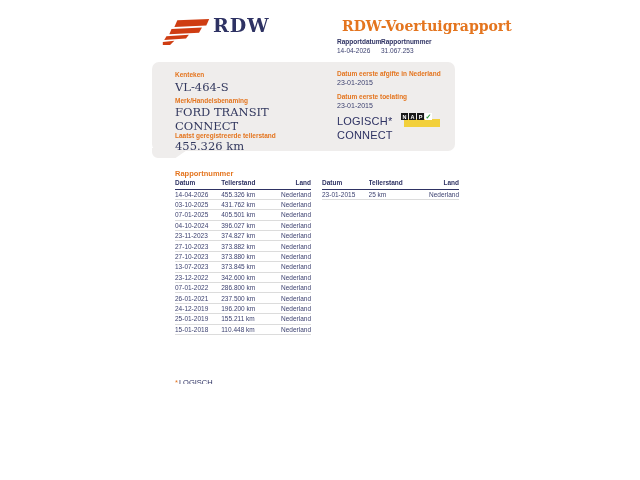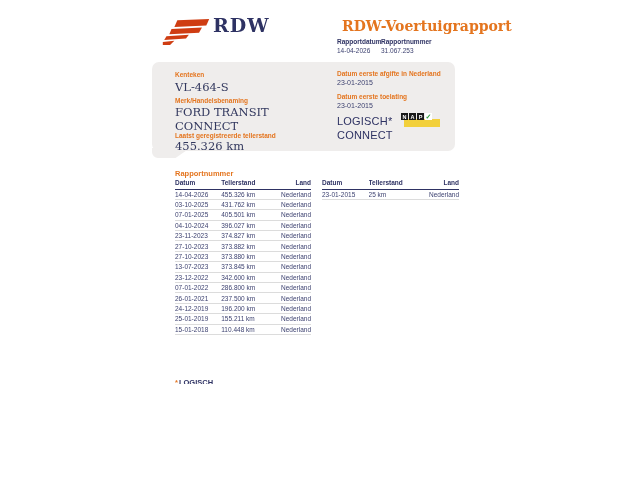--- a/index.html
+++ b/index.html
@@ -46,21 +46,21 @@
   .otable-left{left:175px;width:136px;}
   .otable-right{left:322px;width:137px;}
   .thead{display:flex;font-weight:bold;color:#2E3263;border-bottom:1px solid #2E3263;padding-bottom:2.5px;}
   .trow{display:flex;align-items:center;height:9.4px;border-bottom:0.5px solid #DCDCDC;}
   .tcell{overflow:hidden;white-space:nowrap;}
   .c0{width:34%;text-align:left;}
   .c1{width:37%;text-align:left;}
   .c2{flex:1;text-align:right;}
 
   
-  .footnote-title{position:absolute;left:175px;top:378px;font-size:7.5px;font-weight:bold;color:#2E3263;}
+  .footnote-title{position:absolute;left:175px;top:378px;font-size:7.5px;font-weight:normal;color:#2E3263;}
   .footnote-title .star{color:#E4751F;margin-right:1px;}
   .footnote-body{position:absolute;left:175px;top:388px;width:288px;font-size:6.5px;
                  line-height:10px;color:#3A3F6E;}
 
   
   .foot{position:absolute;font-size:5px;line-height:9px;color:#55598a;}
   .foot-a{left:175px;top:440px;}
   .foot-b{left:253px;top:440px;}
   .foot-c{left:388px;top:440px;width:70px;text-align:right;}
 

